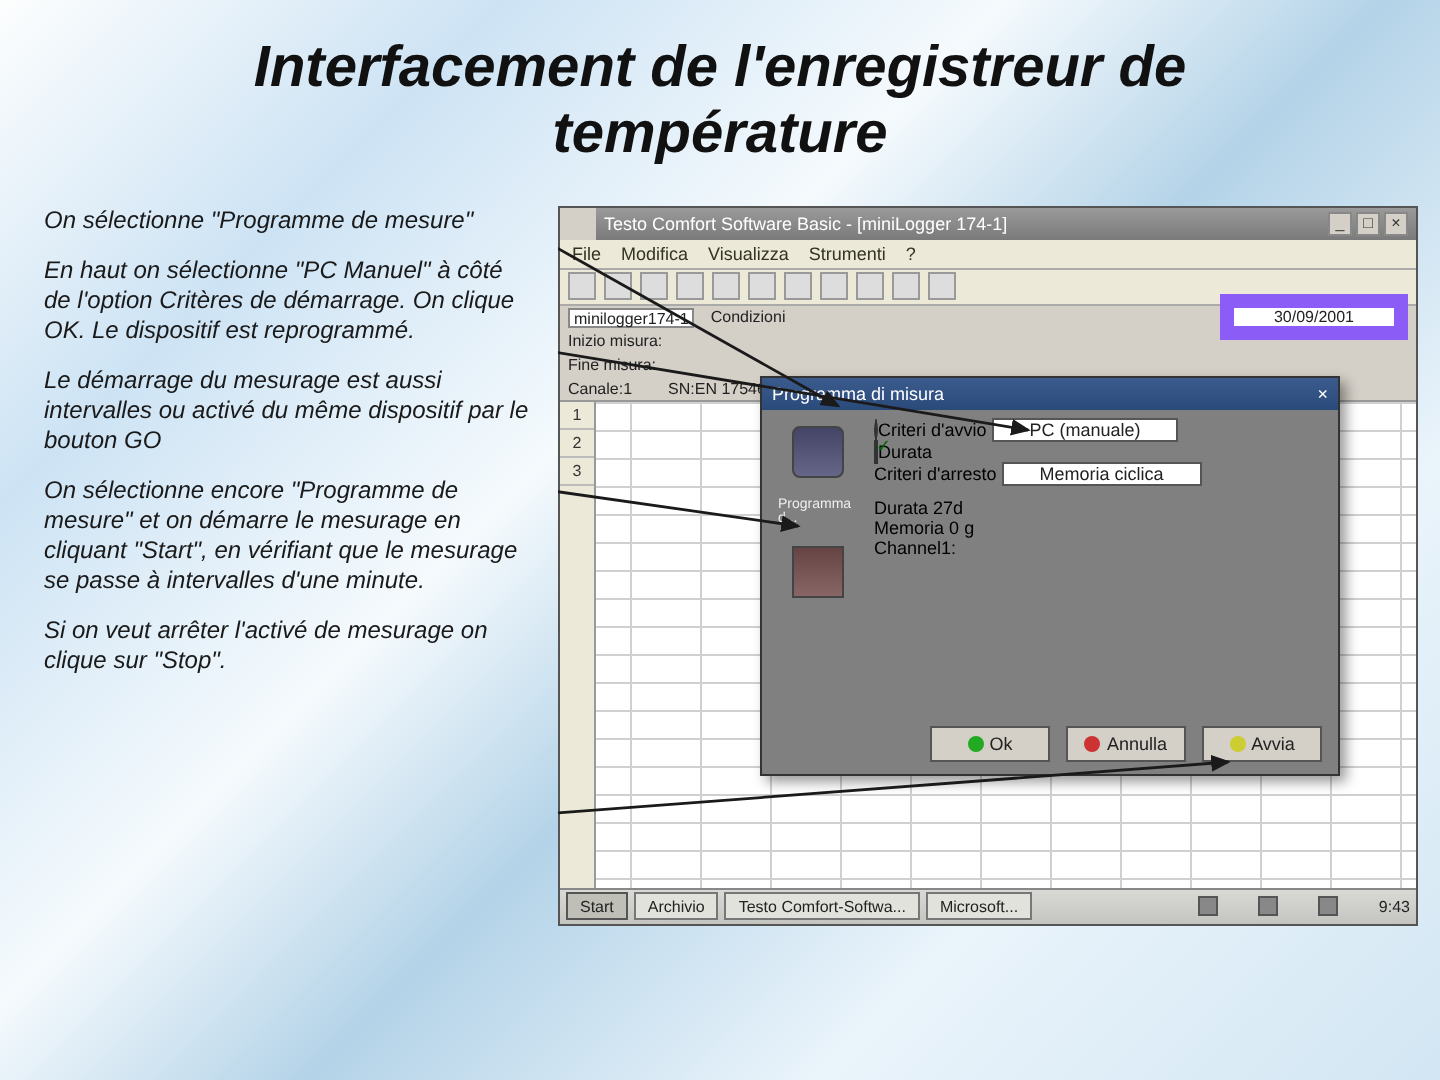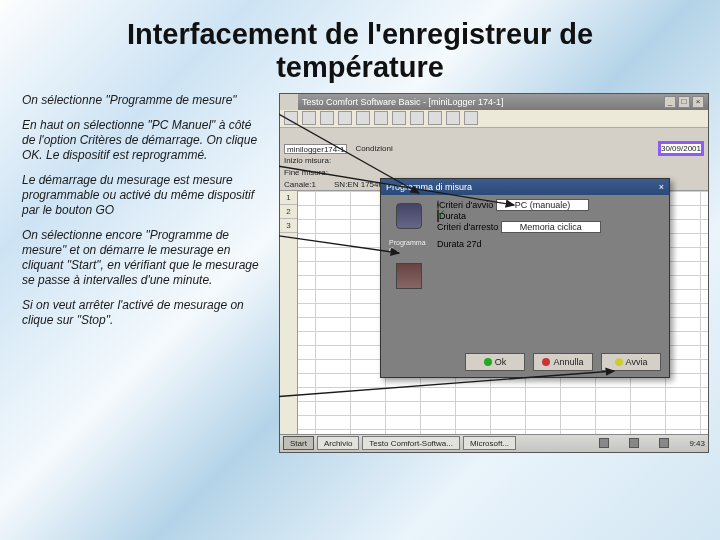--- a/index.html
+++ b/index.html
@@ -6,24 +6,25 @@
   html, body { width: 720px; height: 540px; overflow: hidden; }
   body {
     font-family: "Comic Sans MS", "Segoe UI", sans-serif;
     background: linear-gradient(135deg, #fdfefe 0%, #cde3f4 20%, #f5fafd 40%, #b4d3e8 55%, #eaf4fb 75%, #d2e6f3 100%);
     position: relative;
   }
   .slide { position: relative; width: 100%; height: 100%; padding: 18px 22px; }
   .title {
     font-size: 29px;
     font-weight: bold;
+    font-style: italic;
     color: #111;
     text-align: center;
     line-height: 1.15;
-    margin-bottom: 8px;
+    margin-bottom: 18px;
     padding: 0 40px;
   }
   .content { display: flex; gap: 12px; }
   .text-col { width: 245px; flex-shrink: 0; }
   .text-col p {
     font-size: 12px;
     font-style: italic;
     color: #1a1a1a;
     line-height: 1.25;
     margin-bottom: 10px;
@@ -92,21 +93,21 @@
   .doc-header {
     height: 48px;
     background: #d4d0c8;
     border-bottom: 1px solid #999;
     font-size: 8px;
     color: #222;
     position: relative;
   }
   .dh-row { display:flex; align-items:center; height:12px; padding: 0 4px; gap:8px; }
   .dh-value { background:#fff; border:1px solid #888; padding:0 2px; min-width:60px; height:10px; line-height:10px; }
-  .dh-date { margin-left:auto; background:#fff; border:3px solid #8b5cf6; padding:0 0; }
+  .dh-date { margin-left:auto; background:#fff; border:7px solid #8b5cf6; padding:0 20px; }
   .grid {
     position: absolute;
     top: 48px; left: 0; right: 0; bottom: 0;
     background: #fff;
     overflow: hidden;
   }
   .grid-lines { position:absolute; inset:0; }
   .grid-lines::before {
     content:"";
     position:absolute; inset:0;
@@ -197,36 +198,43 @@
 </head>
 <body>
 
 <div class="slide">
   <h1 class="title">Interfacement de l'enregistreur de température</h1>
 
   <div class="content">
     <div class="text-col">
       <p>On sélectionne "Programme de mesure"</p>
       <p>En haut on sélectionne "PC Manuel" à côté de l'option Critères de démarrage. On clique OK. Le dispositif est reprogrammé.</p>
-      <p>Le démarrage du mesurage est mesure programmable ou activé du même dispositif par le bouton GO</p>
+      <p>Le démarrage du mesurage est aussi intervalles ou activé du même dispositif par le bouton GO</p>
       <p>On sélectionne encore "Programme de mesure" et on démarre le mesurage en cliquant "Start", en vérifiant que le mesurage se passe à intervalles d'une minute.</p>
       <p>Si on veut arrêter l'activé de mesurage on clique sur "Stop".</p>
     </div>
 
     <div class="screenshot-col">
       <div class="app-window">
 
         <div class="titlebar">
           <span>Testo Comfort Software Basic - [miniLogger 174-1]</span>
           <span class="spacer"></span>
           <span class="winbtn">_</span>
           <span class="winbtn">□</span>
           <span class="winbtn">×</span>
         </div>
 
+        <div class="menubar">
+          <span>File</span>
+          <span>Modifica</span>
+          <span>Visualizza</span>
+          <span>Strumenti</span>
+          <span>?</span>
+        </div>
 
         <div class="toolbar">
           <span class="tbtn"></span>
           <span class="tbtn"></span>
           <span class="tbtn"></span>
           <span class="tbtn"></span>
           <span class="tbtn"></span>
           <span class="tbtn"></span>
           <span class="tbtn"></span>
           <span class="tbtn"></span>
@@ -288,20 +296,28 @@
               <span class="check on"></span>
               <span>Durata</span>
             </div>
             <div class="opt-row">
               <span>Criteri d'arresto</span>
               <span class="dlg-select">Memoria ciclica</span>
             </div>
             <div class="opt-row" style="margin-top:6px;">
               <span>Durata</span>
               <span style="margin-left:auto;">27d</span>
+            </div>
+            <div class="opt-row">
+              <span>Memoria</span>
+              <span style="margin-left:auto;">0</span>
+              <span>g</span>
+            </div>
+            <div class="opt-row">
+              <span>Channel1:</span>
             </div>
           </div>
 
           <div class="dlg-buttons">
             <div class="dlg-btn">
               <span class="dot-g"></span>
               <span>Ok</span>
             </div>
             <div class="dlg-btn">
               <span class="dot-r"></span>

